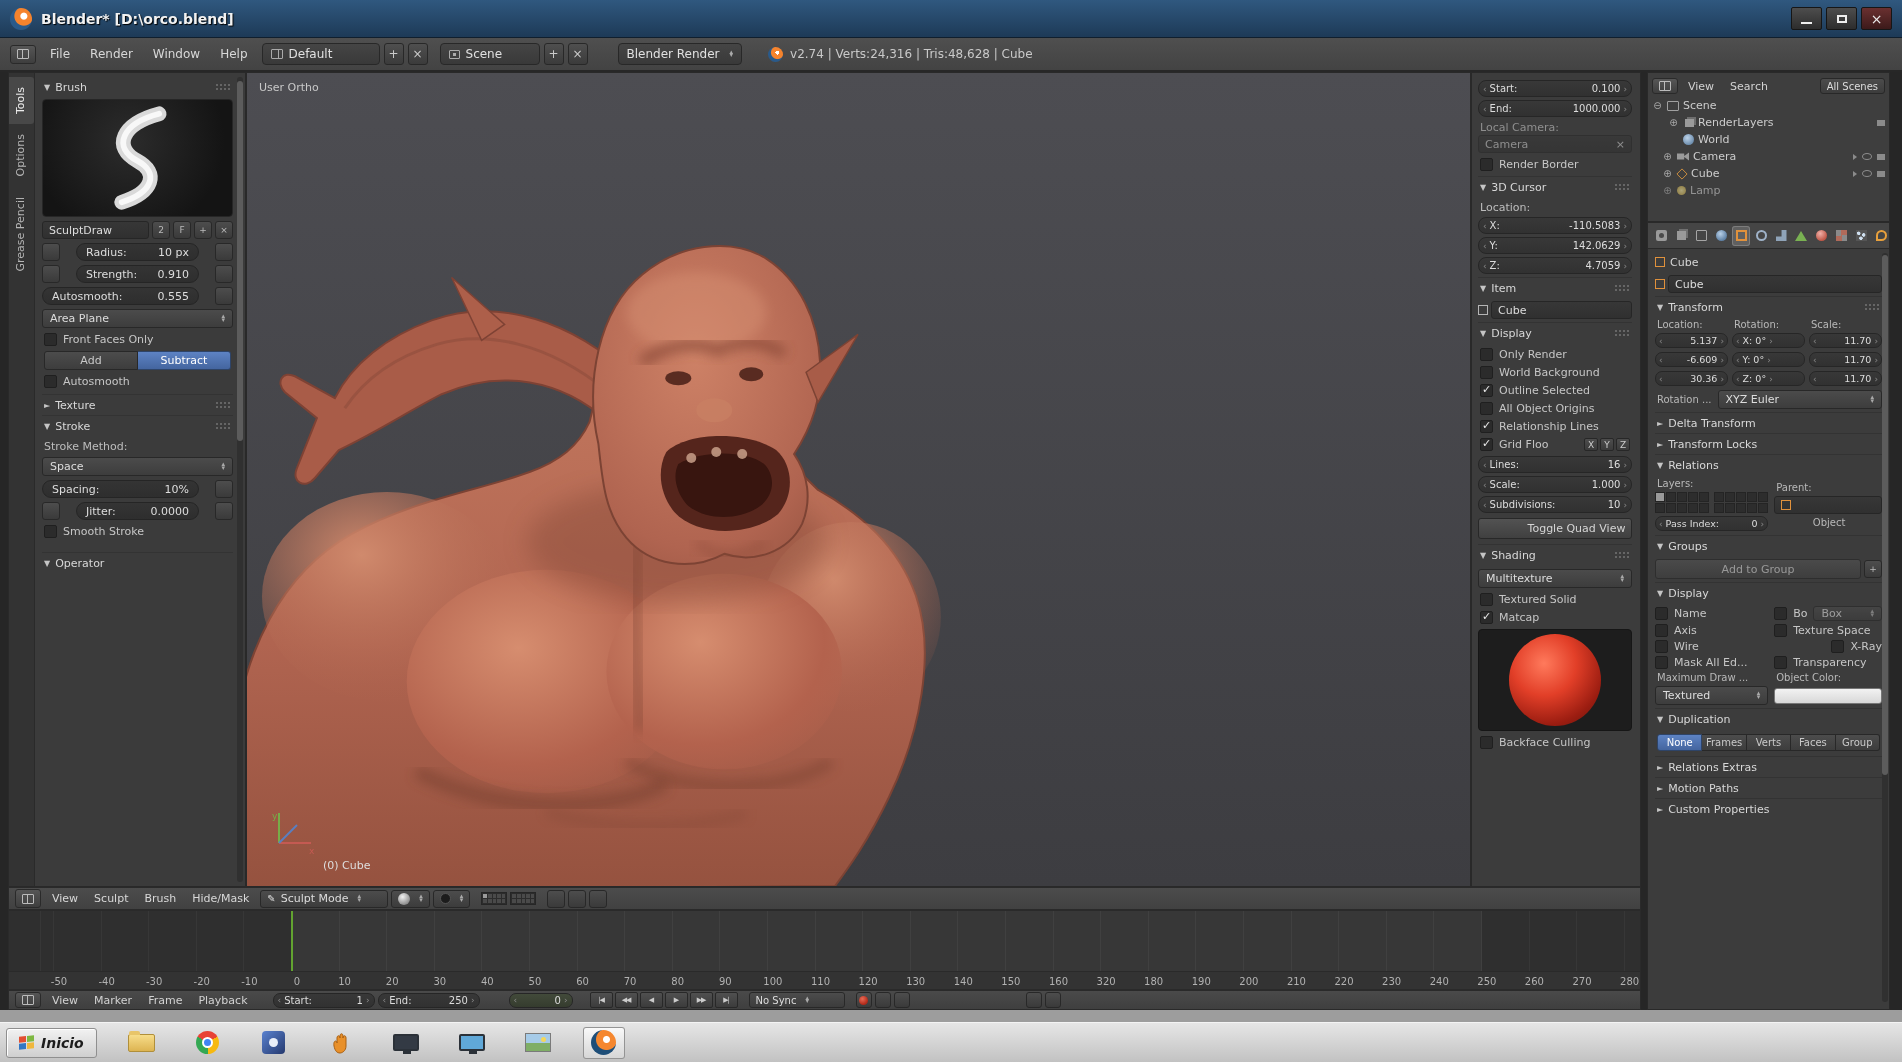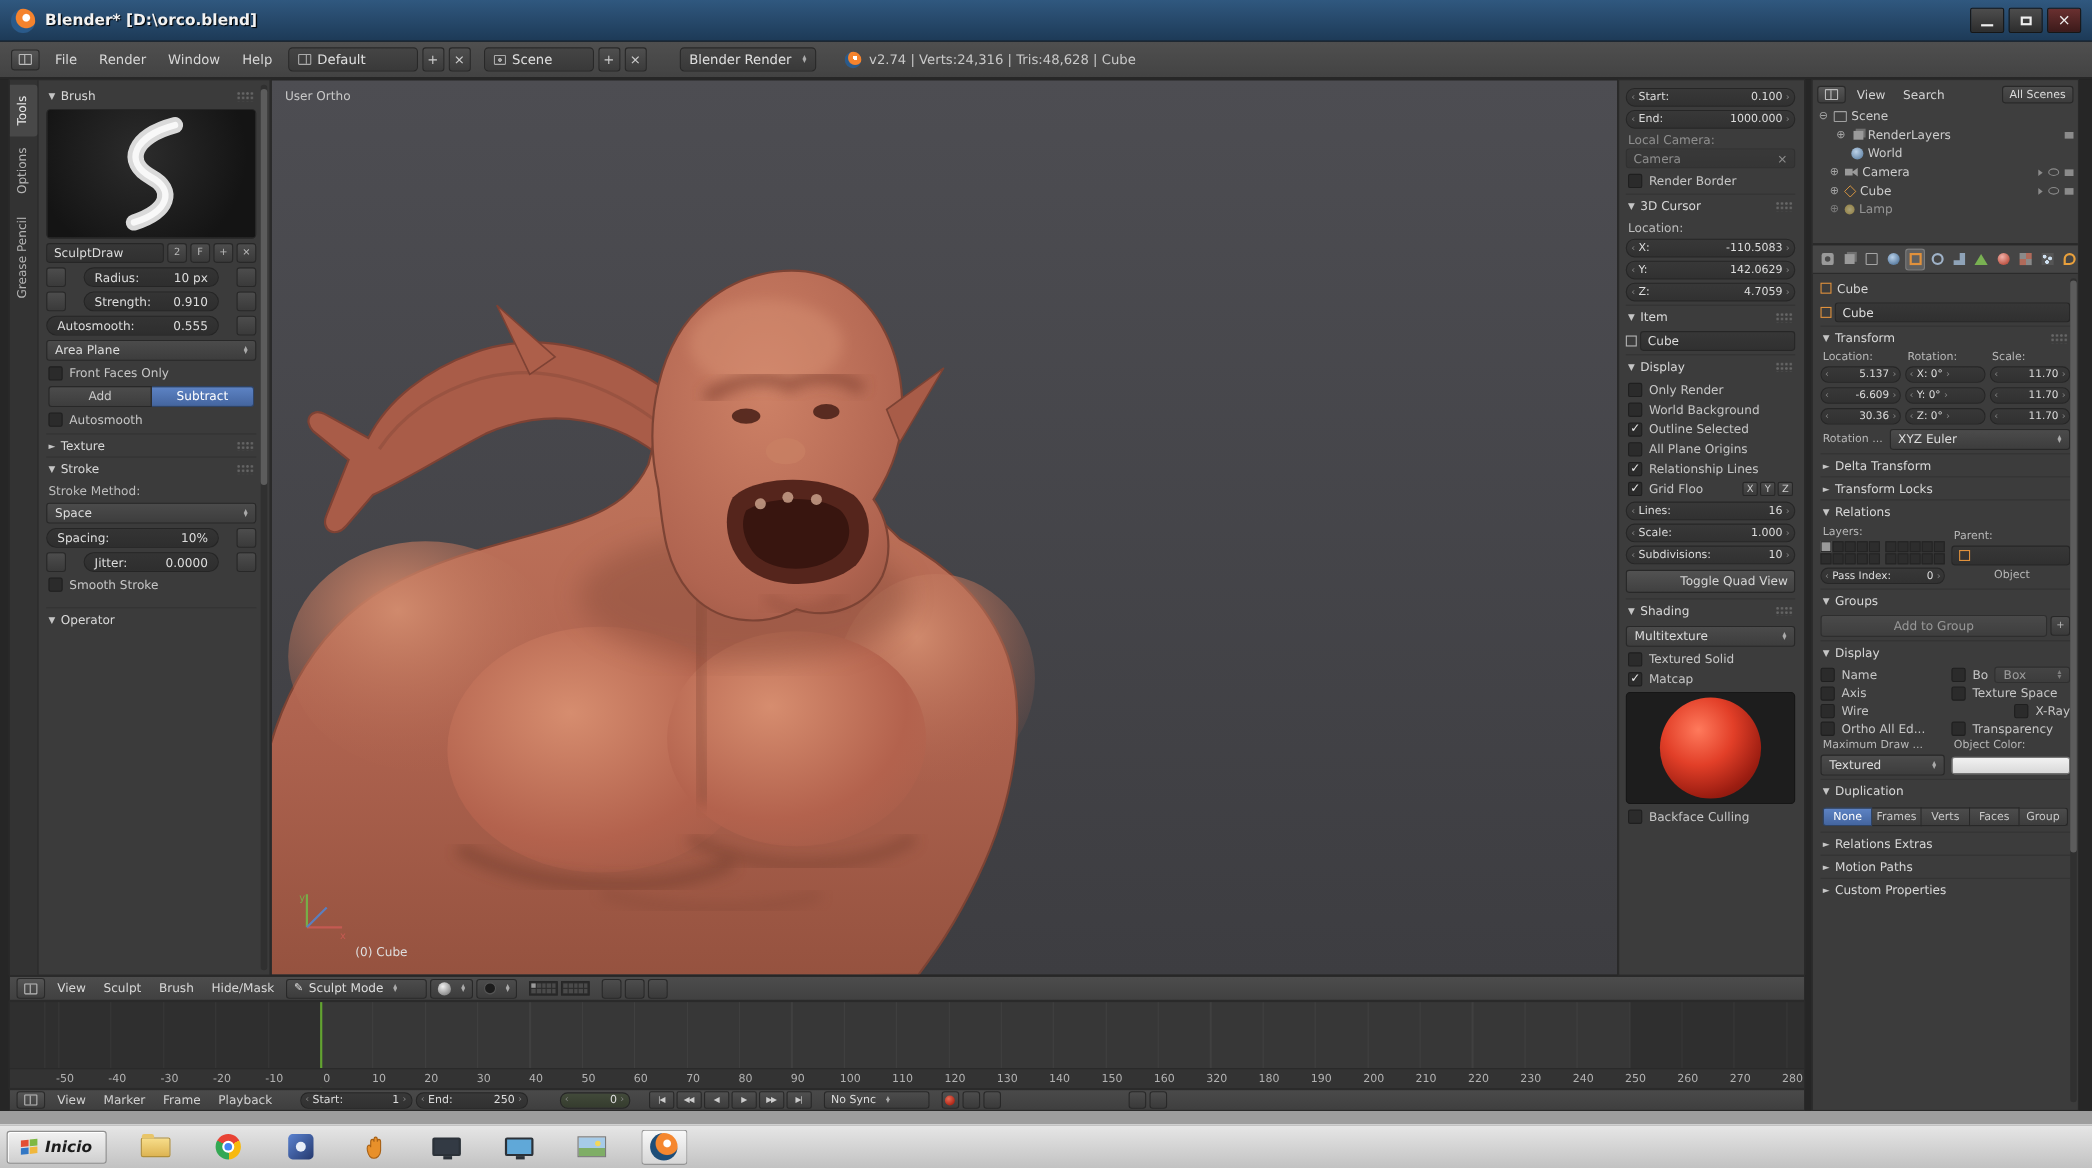--- a/index.html
+++ b/index.html
@@ -532,21 +532,21 @@
     <div class="cbrow">
         <span class="cb"></span>
         <span>World Background</span>
       </div>
     <div class="cbrow">
         <span class="cb on"></span>
         <span>Outline Selected</span>
       </div>
     <div class="cbrow">
         <span class="cb"></span>
-        <span>All Plane Origins</span>
+        <span>All Object Origins</span>
       </div>
     <div class="cbrow">
         <span class="cb on"></span>
         <span>Relationship Lines</span>
       </div>
     <div class="cbrow">
       <span class="cb on"></span>
       <span>Grid Floo</span>
       <span style="margin-left:auto;display:flex;gap:2px;">
         <span class="xyzbtn">X</span>
@@ -997,21 +997,21 @@
         <div class="cbrow" style="margin:0;">
             <span class="cb"></span>
             <span>Wire</span>
           </div>
         <div class="cbrow" style="margin:0;justify-content:flex-end;">
             <span class="cb"></span>
             <span>X-Ray</span>
           </div>
         <div class="cbrow" style="margin:0;">
             <span class="cb"></span>
-            <span>Ortho All Ed...</span>
+            <span>Mask All Ed...</span>
           </div>
         <div class="cbrow" style="margin:0;">
             <span class="cb"></span>
             <span>Transparency</span>
           </div>
         <span class="collabel">Maximum Draw ...</span>
         <span class="collabel">Object Color:</span>
         <div class="dropdown" style="margin:0;">
           <span>Textured</span>
           <span class="updown">

